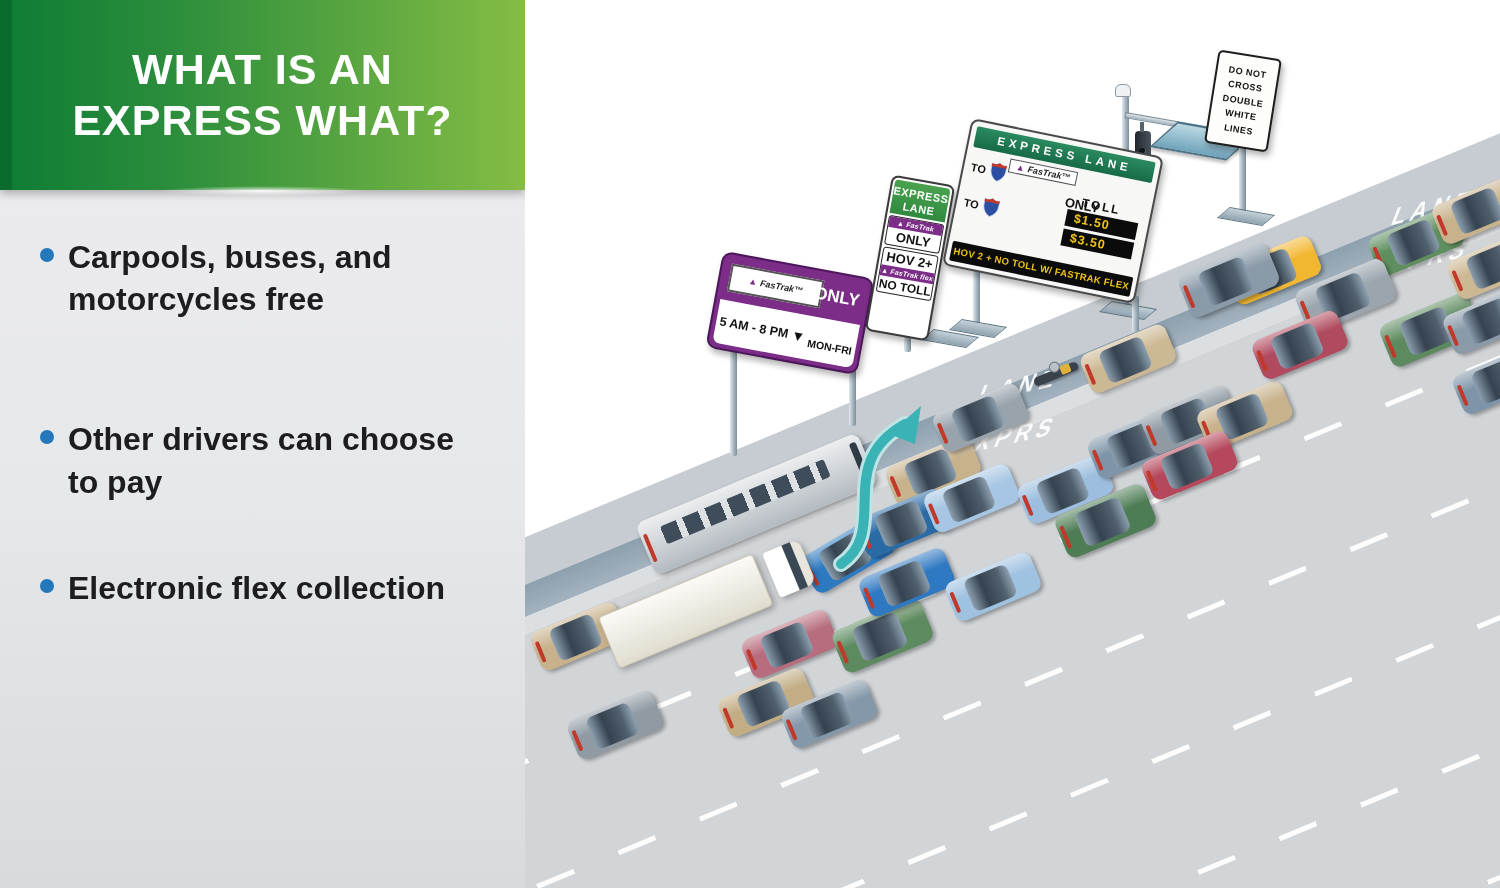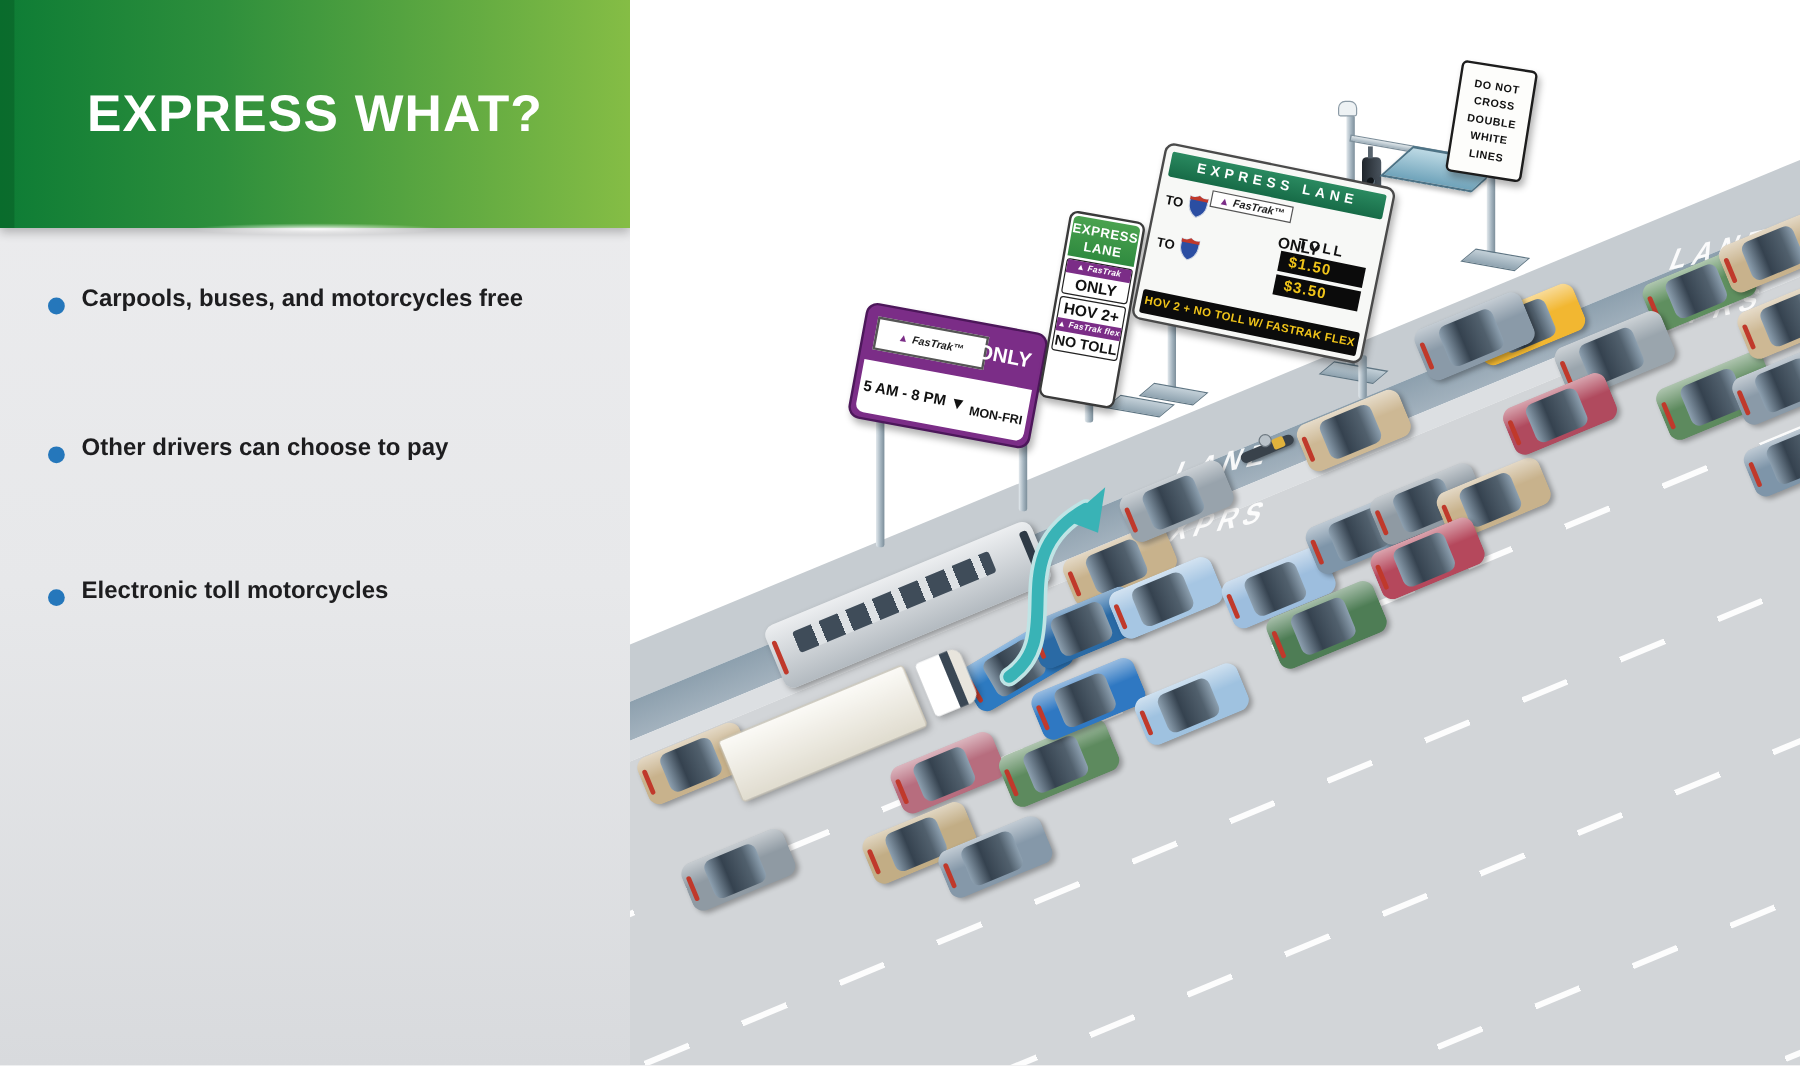--- a/index.html
+++ b/index.html
@@ -12,26 +12,26 @@
   .green-header { position:relative; width:100%; height:190px;
     background:linear-gradient(90deg,#0d7c35 0%, #2e8f3c 35%, #85bd45 100%);
     box-shadow:0 4px 8px rgba(0,0,0,.25); display:flex; flex-direction:column;
     justify-content:center; align-items:center; }
   .green-header:before { content:""; position:absolute; left:0; top:0; width:12px; height:100%;
     background:rgba(0,60,20,.25); }
   .green-header:after { content:""; position:absolute; left:30%; bottom:-6px; width:40%; height:10px;
     background:radial-gradient(ellipse at center, rgba(255,255,255,.9), rgba(255,255,255,0) 70%); }
   .title-line { color:#ffffff; font-size:43px; font-weight:bold; letter-spacing:1px; line-height:1.18; }
   .bullet-list { list-style:none; padding:46px 40px 0 40px; }
-  .bullet-list li { position:relative; padding-left:28px; font-size:20px; font-weight:bold;
+  .bullet-list li { position:relative; padding-left:28px; font-size:32px; font-weight:bold;
     color:#1d1d1f; line-height:1.32; margin-bottom:62px; }
   .bullet-list li:before { content:""; position:absolute; left:0; top:12px; width:14px; height:14px;
     border-radius:50%; background:#2577bb; }
   .bullet-list li:nth-child(1){ margin-bottom:98px; }
-  .bullet-list li:nth-child(2){ margin-bottom:92px; }
+  .bullet-list li:nth-child(2){ margin-bottom:64px; }
 
   
   .illustration { position:absolute; left:525px; top:0; width:975px; height:888px;
     background:#fff; overflow:hidden; }
 
   
   .road { position:absolute; left:0; top:0; width:2100px; height:1300px;
     transform:translate(-357px,685px) rotate(-22.5deg); transform-origin:0 0; }
   .band-outer { position:absolute; left:0; top:0; width:100%; height:44px; background:#c6ccd1; }
   .band-barrier { position:absolute; left:0; top:44px; width:100%; height:30px;
@@ -146,26 +146,27 @@
     letter-spacing:.5px; }
 
   .merge-arrow { position:absolute; left:288px; top:400px; }
 </style>
 </head>
 <body>
 <div class="stage">
 
   <div class="left-panel">
     <div class="green-header">
+      <div class="title-line">WHAT IS AN</div>
       <div class="title-line">EXPRESS WHAT?</div>
     </div>
     <ul class="bullet-list">
       <li>Carpools, buses, and motorcycles free</li>
       <li>Other drivers can choose to pay</li>
-      <li>Electronic toll motorcycles</li>
+      <li>Electronic flex collection</li>
     </ul>
   </div>
 
   <div class="illustration">
 
     <div class="road">
       <div class="band-outer"></div>
       <div class="band-barrier"></div>
       <div class="band-shoulder"></div>
       <div class="roadbed"></div>

